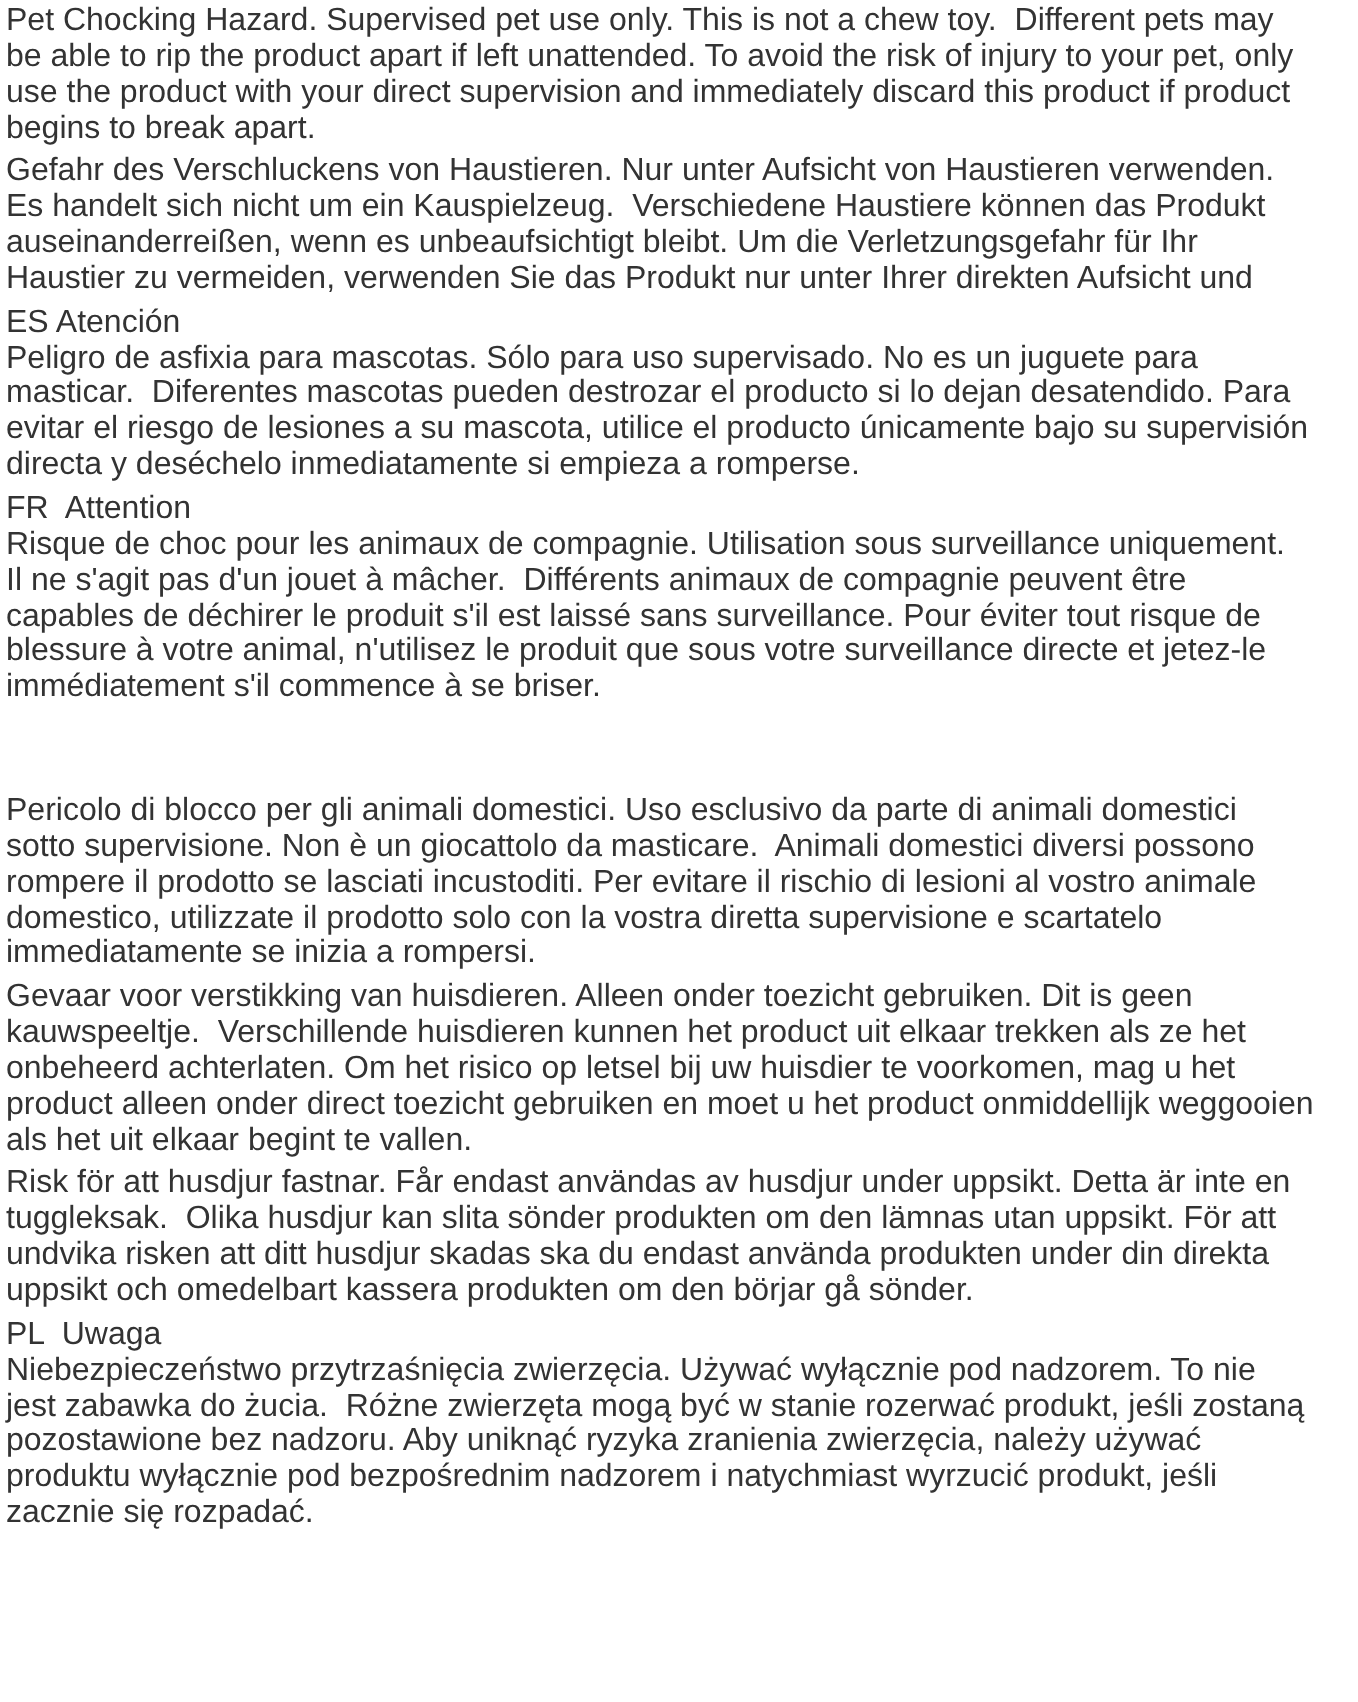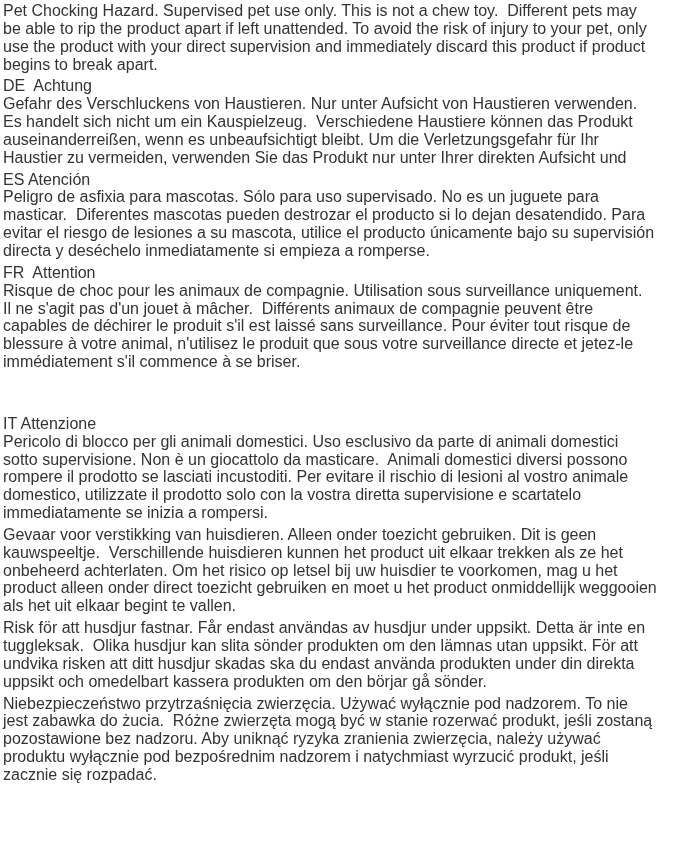--- a/index.html
+++ b/index.html
@@ -32,21 +32,20 @@
 <div class="doc">
 
   <section class="warn-section">
     <div class="body">Pet Chocking Hazard. Supervised pet use only. This is not a chew toy.  Different pets may
 be able to rip the product apart if left unattended. To avoid the risk of injury to your pet, only
 use the product with your direct supervision and immediately discard this product if product
 begins to break apart.</div>
   </section>
 
   <section class="warn-section">
-    <div class="heading">DE  Achtung</div>
     <div class="body">Gefahr des Verschluckens von Haustieren. Nur unter Aufsicht von Haustieren verwenden.
 Es handelt sich nicht um ein Kauspielzeug.  Verschiedene Haustiere können das Produkt
 auseinanderreißen, wenn es unbeaufsichtigt bleibt. Um die Verletzungsgefahr für Ihr
 Haustier zu vermeiden, verwenden Sie das Produkt nur unter Ihrer direkten Aufsicht und</div>
   </section>
 
   <section class="warn-section">
     <div class="heading">ES Atención</div>
     <div class="body">Peligro de asfixia para mascotas. Sólo para uso supervisado. No es un juguete para
 masticar.  Diferentes mascotas pueden destrozar el producto si lo dejan desatendido. Para
@@ -57,21 +56,20 @@
   <section class="warn-section">
     <div class="heading">FR  Attention</div>
     <div class="body">Risque de choc pour les animaux de compagnie. Utilisation sous surveillance uniquement.
 Il ne s'agit pas d'un jouet à mâcher.  Différents animaux de compagnie peuvent être
 capables de déchirer le produit s'il est laissé sans surveillance. Pour éviter tout risque de
 blessure à votre animal, n'utilisez le produit que sous votre surveillance directe et jetez-le
 immédiatement s'il commence à se briser.</div>
   </section>
 
   <section class="warn-section big-gap">
-    <div class="heading">IT Attenzione</div>
     <div class="body">Pericolo di blocco per gli animali domestici. Uso esclusivo da parte di animali domestici
 sotto supervisione. Non è un giocattolo da masticare.  Animali domestici diversi possono
 rompere il prodotto se lasciati incustoditi. Per evitare il rischio di lesioni al vostro animale
 domestico, utilizzate il prodotto solo con la vostra diretta supervisione e scartatelo
 immediatamente se inizia a rompersi.</div>
   </section>
 
   <section class="warn-section">
     <div class="body">Gevaar voor verstikking van huisdieren. Alleen onder toezicht gebruiken. Dit is geen
 kauwspeeltje.  Verschillende huisdieren kunnen het product uit elkaar trekken als ze het
@@ -81,20 +79,21 @@
   </section>
 
   <section class="warn-section">
     <div class="body">Risk för att husdjur fastnar. Får endast användas av husdjur under uppsikt. Detta är inte en
 tuggleksak.  Olika husdjur kan slita sönder produkten om den lämnas utan uppsikt. För att
 undvika risken att ditt husdjur skadas ska du endast använda produkten under din direkta
 uppsikt och omedelbart kassera produkten om den börjar gå sönder.</div>
   </section>
 
   <section class="warn-section">
+    <div class="heading">PL  Uwaga</div>
     <div class="body">Niebezpieczeństwo przytrzaśnięcia zwierzęcia. Używać wyłącznie pod nadzorem. To nie
 jest zabawka do żucia.  Różne zwierzęta mogą być w stanie rozerwać produkt, jeśli zostaną
 pozostawione bez nadzoru. Aby uniknąć ryzyka zranienia zwierzęcia, należy używać
 produktu wyłącznie pod bezpośrednim nadzorem i natychmiast wyrzucić produkt, jeśli
 zacznie się rozpadać.</div>
   </section>
 
 </div>
 
 </body></html>

